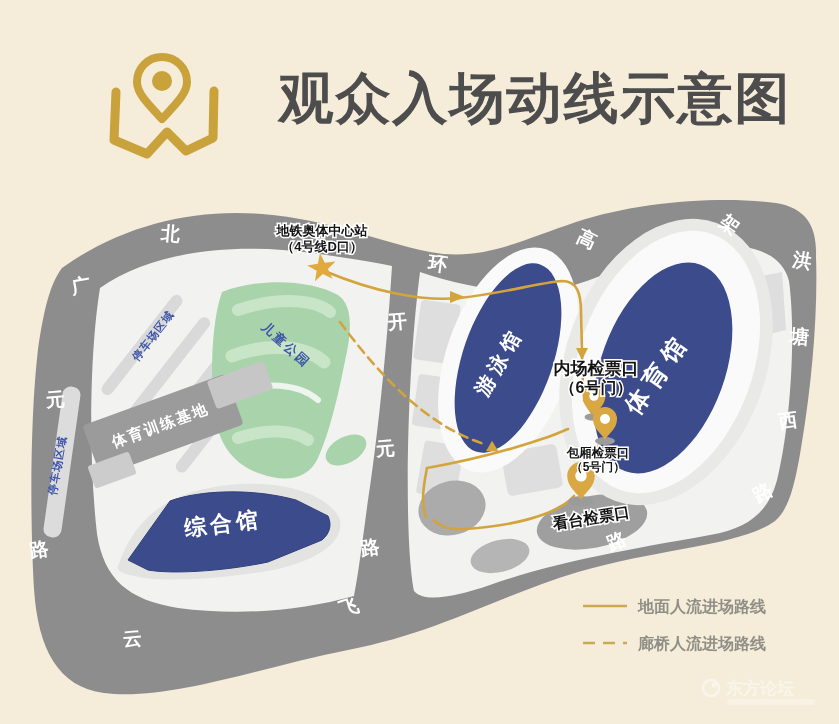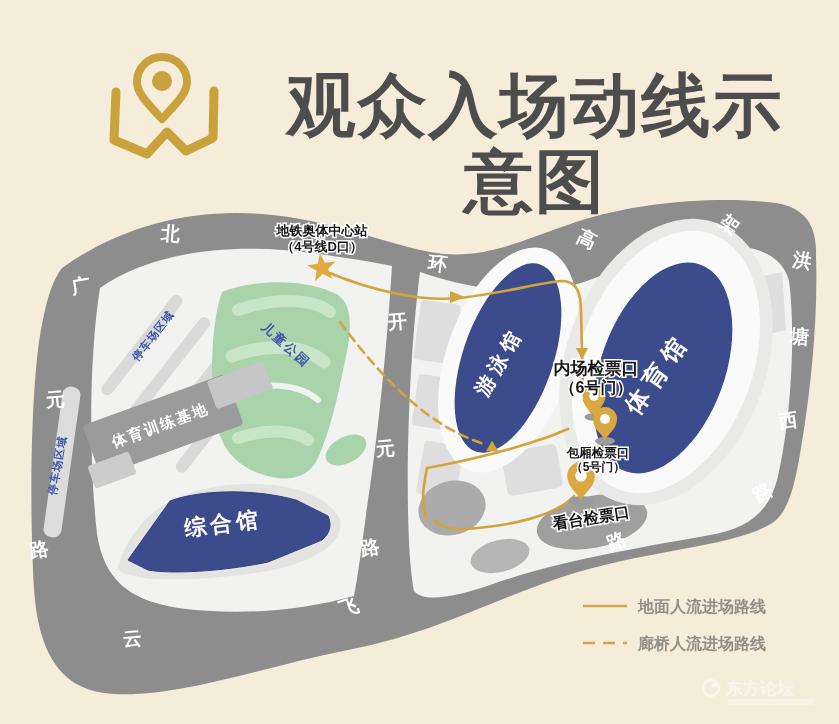--- a/index.html
+++ b/index.html
@@ -3,21 +3,21 @@
 <meta charset="utf-8">
 <style>
   html,body{margin:0;padding:0;}
   body{
     width:839px;height:724px;position:relative;overflow:hidden;
     background:#f6ecda;
     font-family:"Liberation Sans","DejaVu Sans",sans-serif;
   }
   .page-title{
     position:absolute;left:255px;top:68px;width:560px;
-    font-size:69px;font-weight:900;color:#4d4d4d;letter-spacing:2px;
+    font-size:55px;font-weight:900;color:#4d4d4d;letter-spacing:2px;
     text-align:center;line-height:1.1;
   }
   .header-icon{position:absolute;left:100px;top:40px;}
   .map-svg{position:absolute;left:0;top:0;}
   svg text{font-family:"Liberation Sans","DejaVu Sans",sans-serif;}
   .road-char{fill:#ffffff;font-size:19px;font-weight:600;text-anchor:middle;}
   .area-blue{fill:#3d55a8;font-weight:700;text-anchor:middle;}
   .bldg-label{fill:#ffffff;font-weight:700;text-anchor:middle;}
   .poi-label{fill:#141414;font-weight:800;text-anchor:middle;paint-order:stroke;stroke:#ffffff;stroke-width:3px;}
   .legend-label{fill:#8f8f86;font-size:16px;font-weight:600;}

